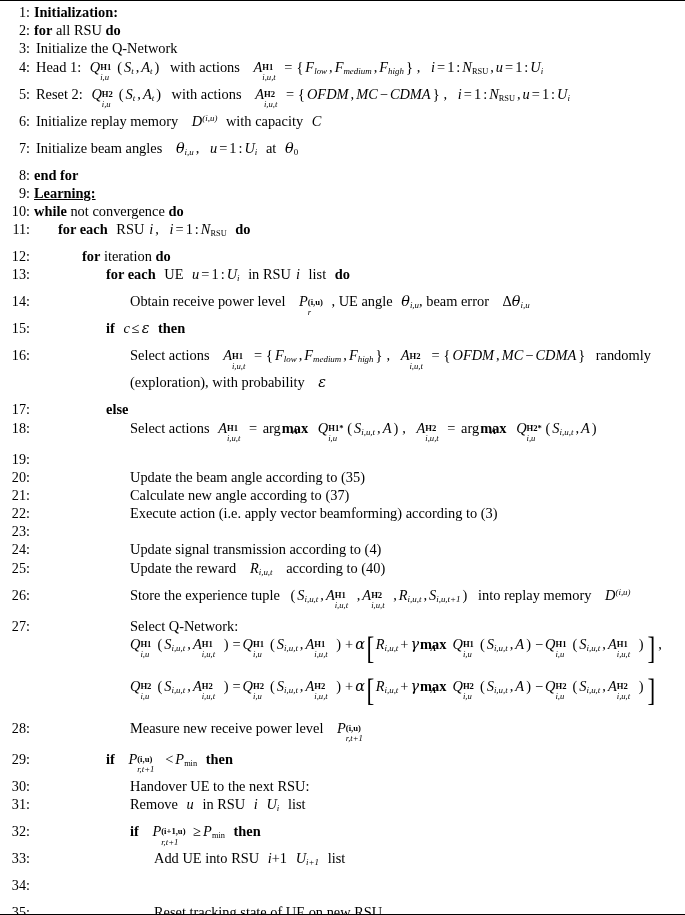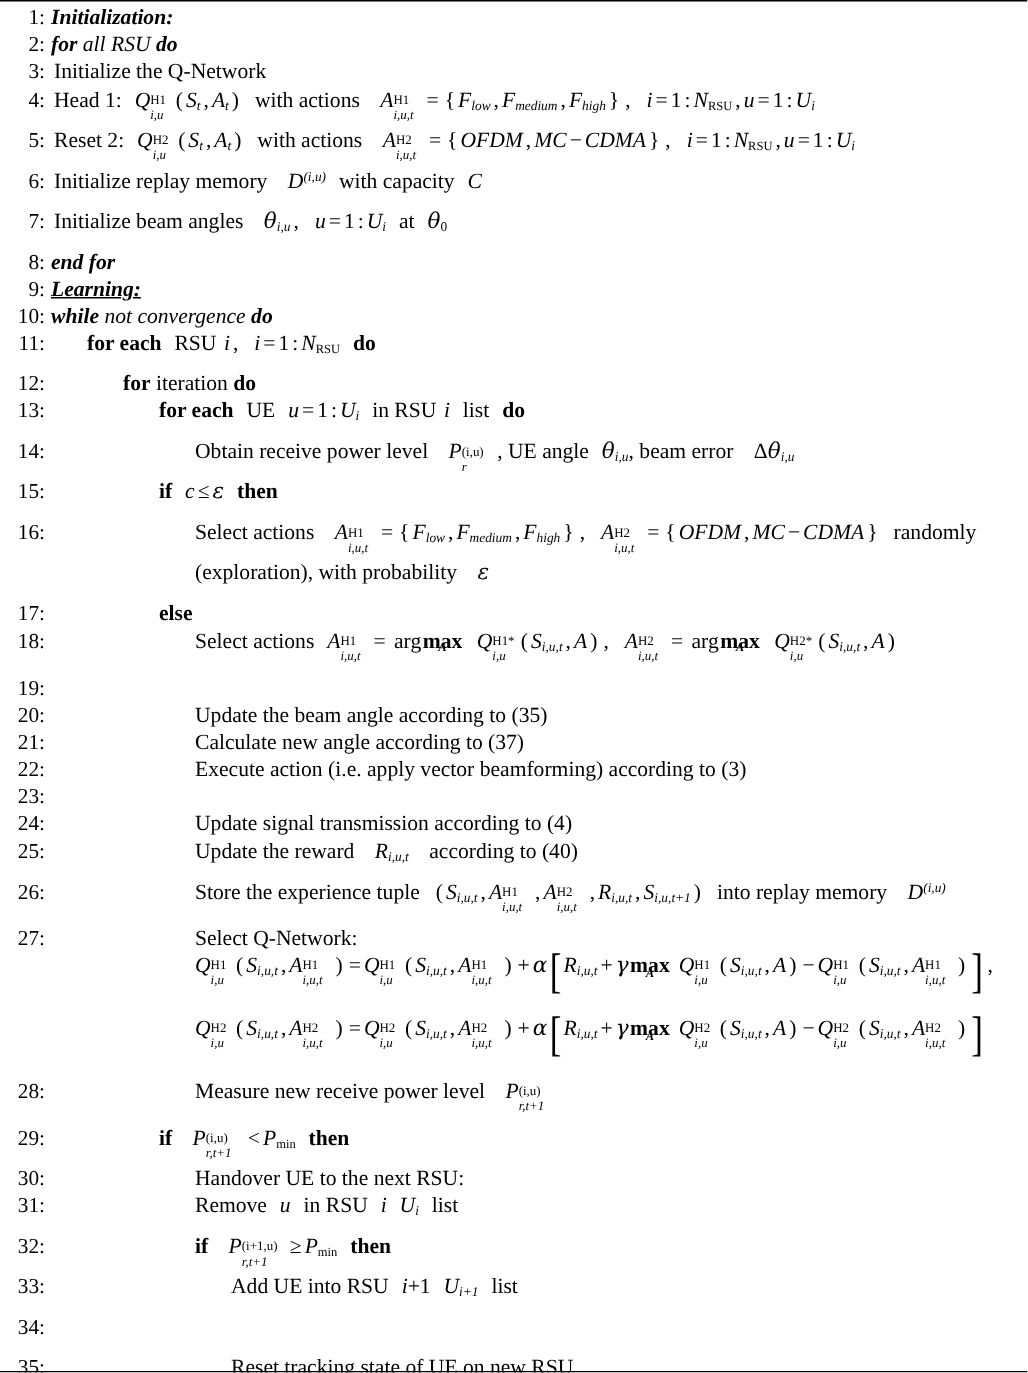--- a/index.html
+++ b/index.html
@@ -41,21 +41,21 @@
   .num {
     flex: 0 0 auto;
     width: 26px;
     text-align: right;
     padding-right: 4px;
     font-size: 14.2px;
   }
   .body { flex: 1 1 auto; }
 
   
-  .i0 { padding-left: 0px; font-style: italic; }
+  .i0 { padding-left: 0px; }
   .i1 { padding-left: 2px; }
   .i2 { padding-left: 24px; }
   .i3 { padding-left: 48px; }
   .i4 { padding-left: 72px; }
   .i5 { padding-left: 96px; }
   .i6 { padding-left: 120px; }
 
   b, .kw { font-weight: bold; }
   .ul { text-decoration: underline; font-weight: bold; }
 
@@ -83,20 +83,21 @@
     position: relative;
     width: 0;
     height: 0;
   }
   .ss .sup-s {
     position: absolute;
     left: 0; top: -1.02em;
     font-size: 0.6em;
     font-style: normal;
     white-space: nowrap;
+    font-weight: bold;
   }
   .ss .sub-s {
     position: absolute;
     left: 0; top: 0.18em;
     font-size: 0.6em;
     font-style: italic;
     white-space: nowrap;
   }
   .ssgap { display: inline-block; }
 

